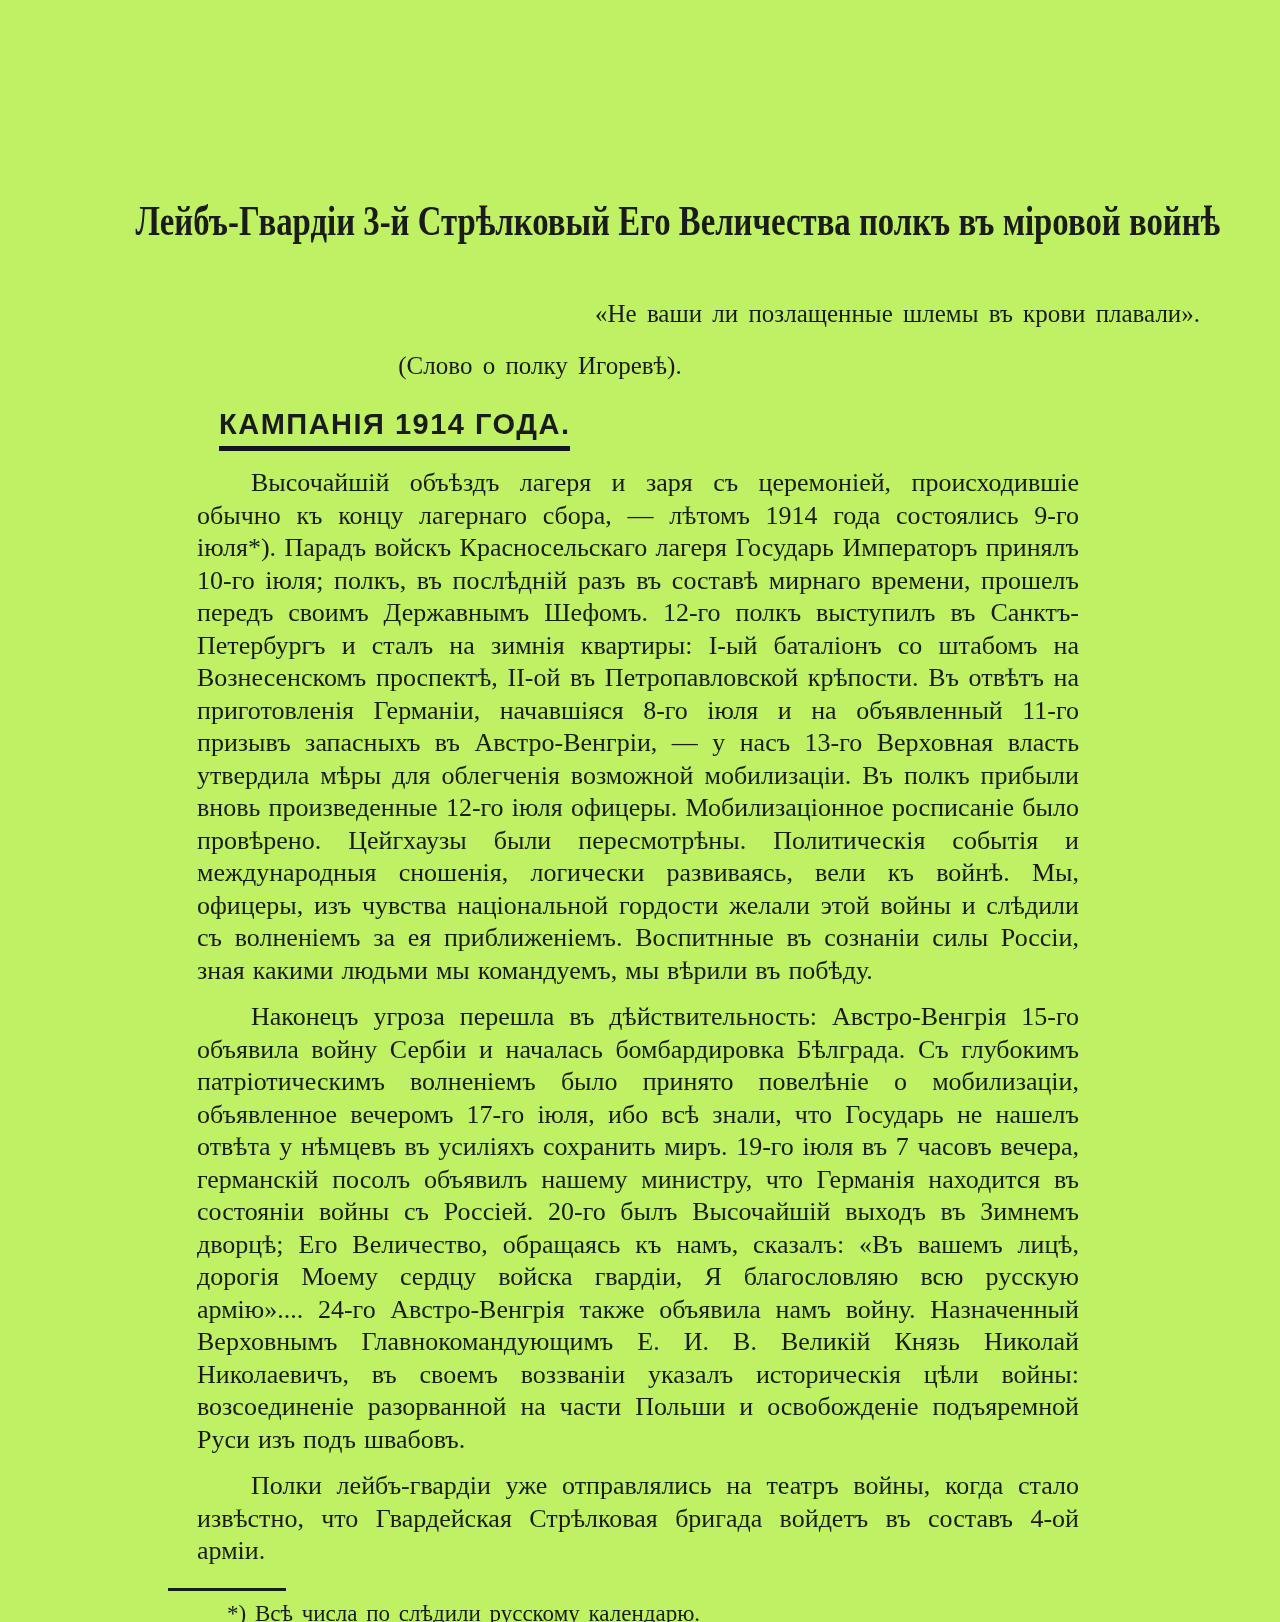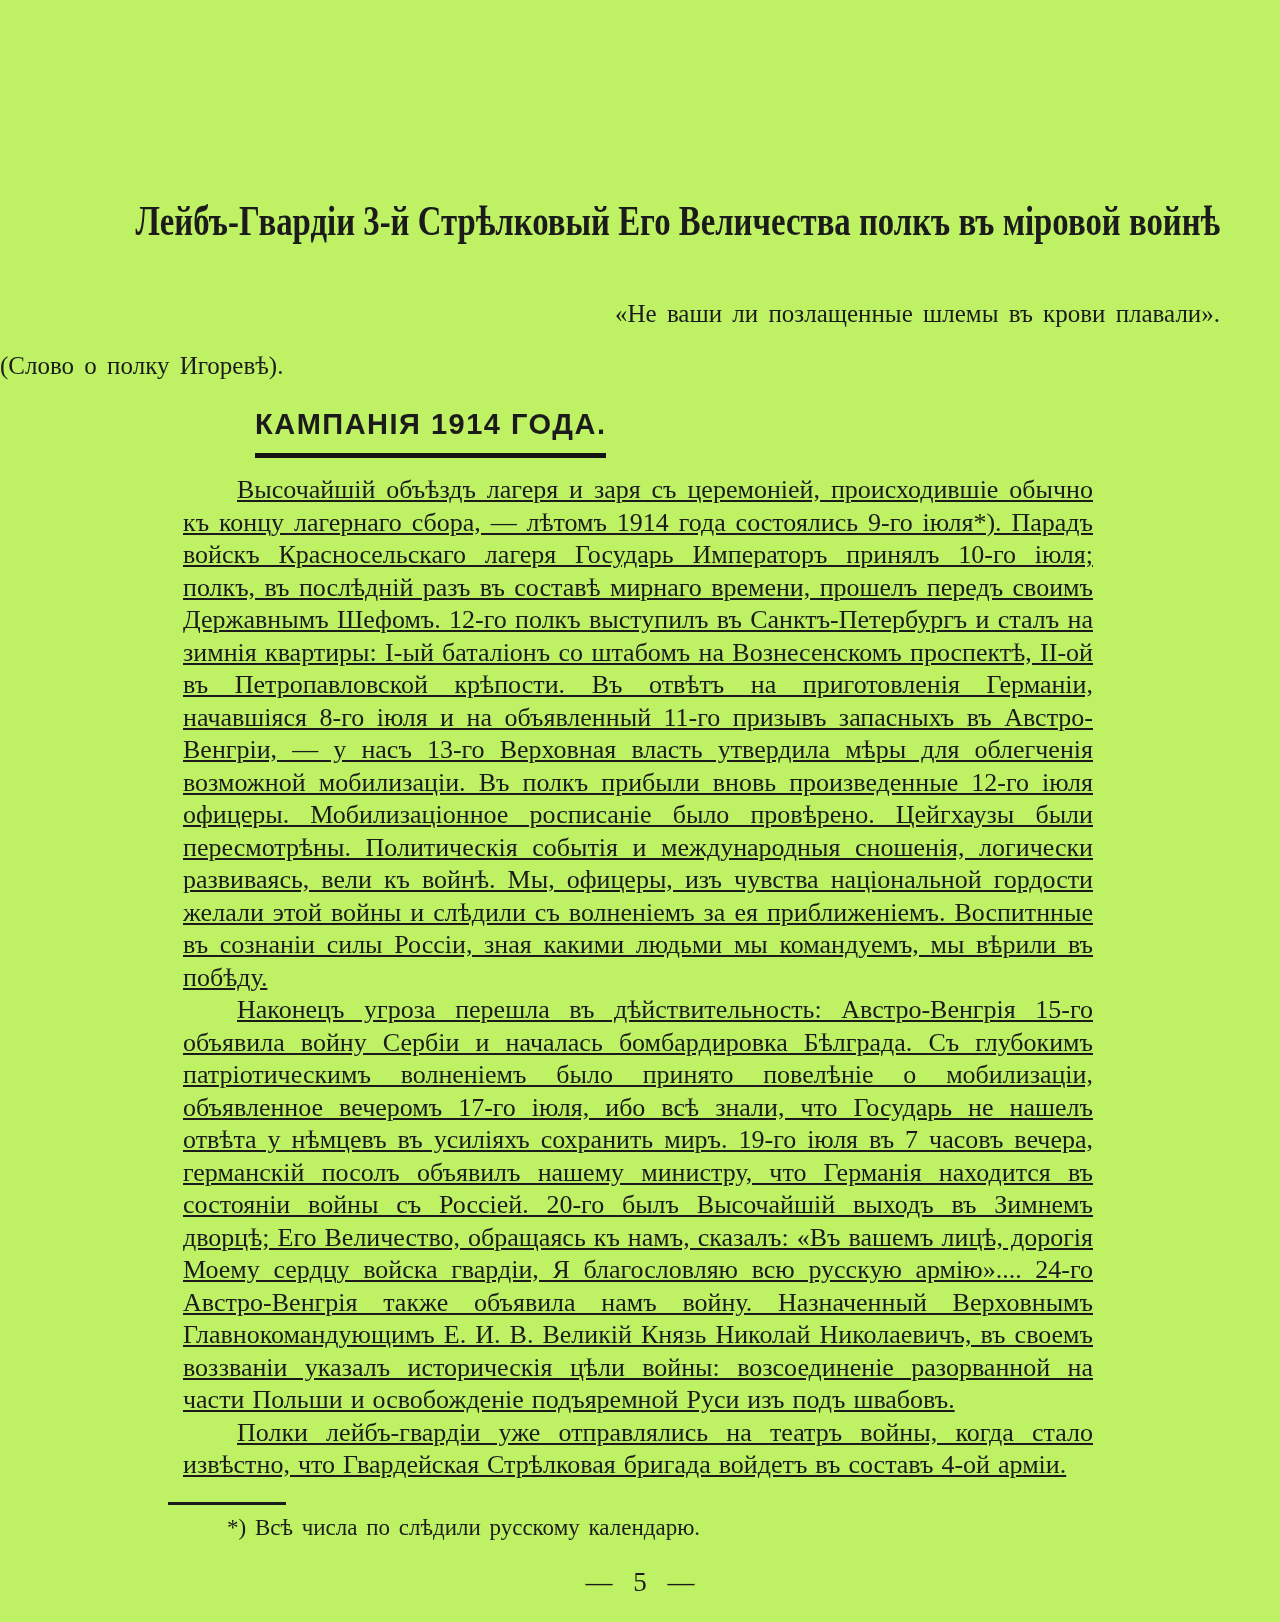--- a/index.html
+++ b/index.html
@@ -33,56 +33,55 @@
     white-space: nowrap;
   }
   .epigraph {
     margin-top: 44px;
     font-family: "Liberation Serif", serif;
     font-size: 25px;
     line-height: 52px;
   }
   .epigraph-quote {
     text-align: right;
-    padding-right: 60px;
+    padding-right: 80px;
     word-spacing: 4px;
   }
   .epigraph-attribution {
-    text-align: left;
+    text-align: center;
     padding-right: 200px;
     word-spacing: 4px;
     font-family: Liberation Serif, serif;
   }
   .content {
     margin-left: 183px;
     width: 910px;
   }
   .section-heading {
     display: inline-block;
     margin-top: 16px;
-    margin-left: 72px;
+    margin-left: 36px;
     font-family: "Liberation Sans", sans-serif;
     font-weight: 700;
     font-size: 29px;
     letter-spacing: 1.5px;
     border-bottom: 5px solid #141414;
-    padding-bottom: 12px;
+    padding-bottom: 5px;
   }
   .body-text {
     margin-top: 16px;
     font-family: "Liberation Serif", serif;
     font-size: 26px;
     line-height: 32.5px;
   }
   .body-text p {
-    margin: 0;
+    margin: 14px;
     text-indent: 54px;
     text-align: justify;
     word-spacing: 1.5px;
-    text-decoration: underline;
   }
   .footnote-rule {
     margin-top: 20px;
     margin-left: -15px;
     width: 118px;
     height: 0;
     border-top: 3px solid #1b1b1b;
   }
   .footnote {
     margin-top: 10px;

